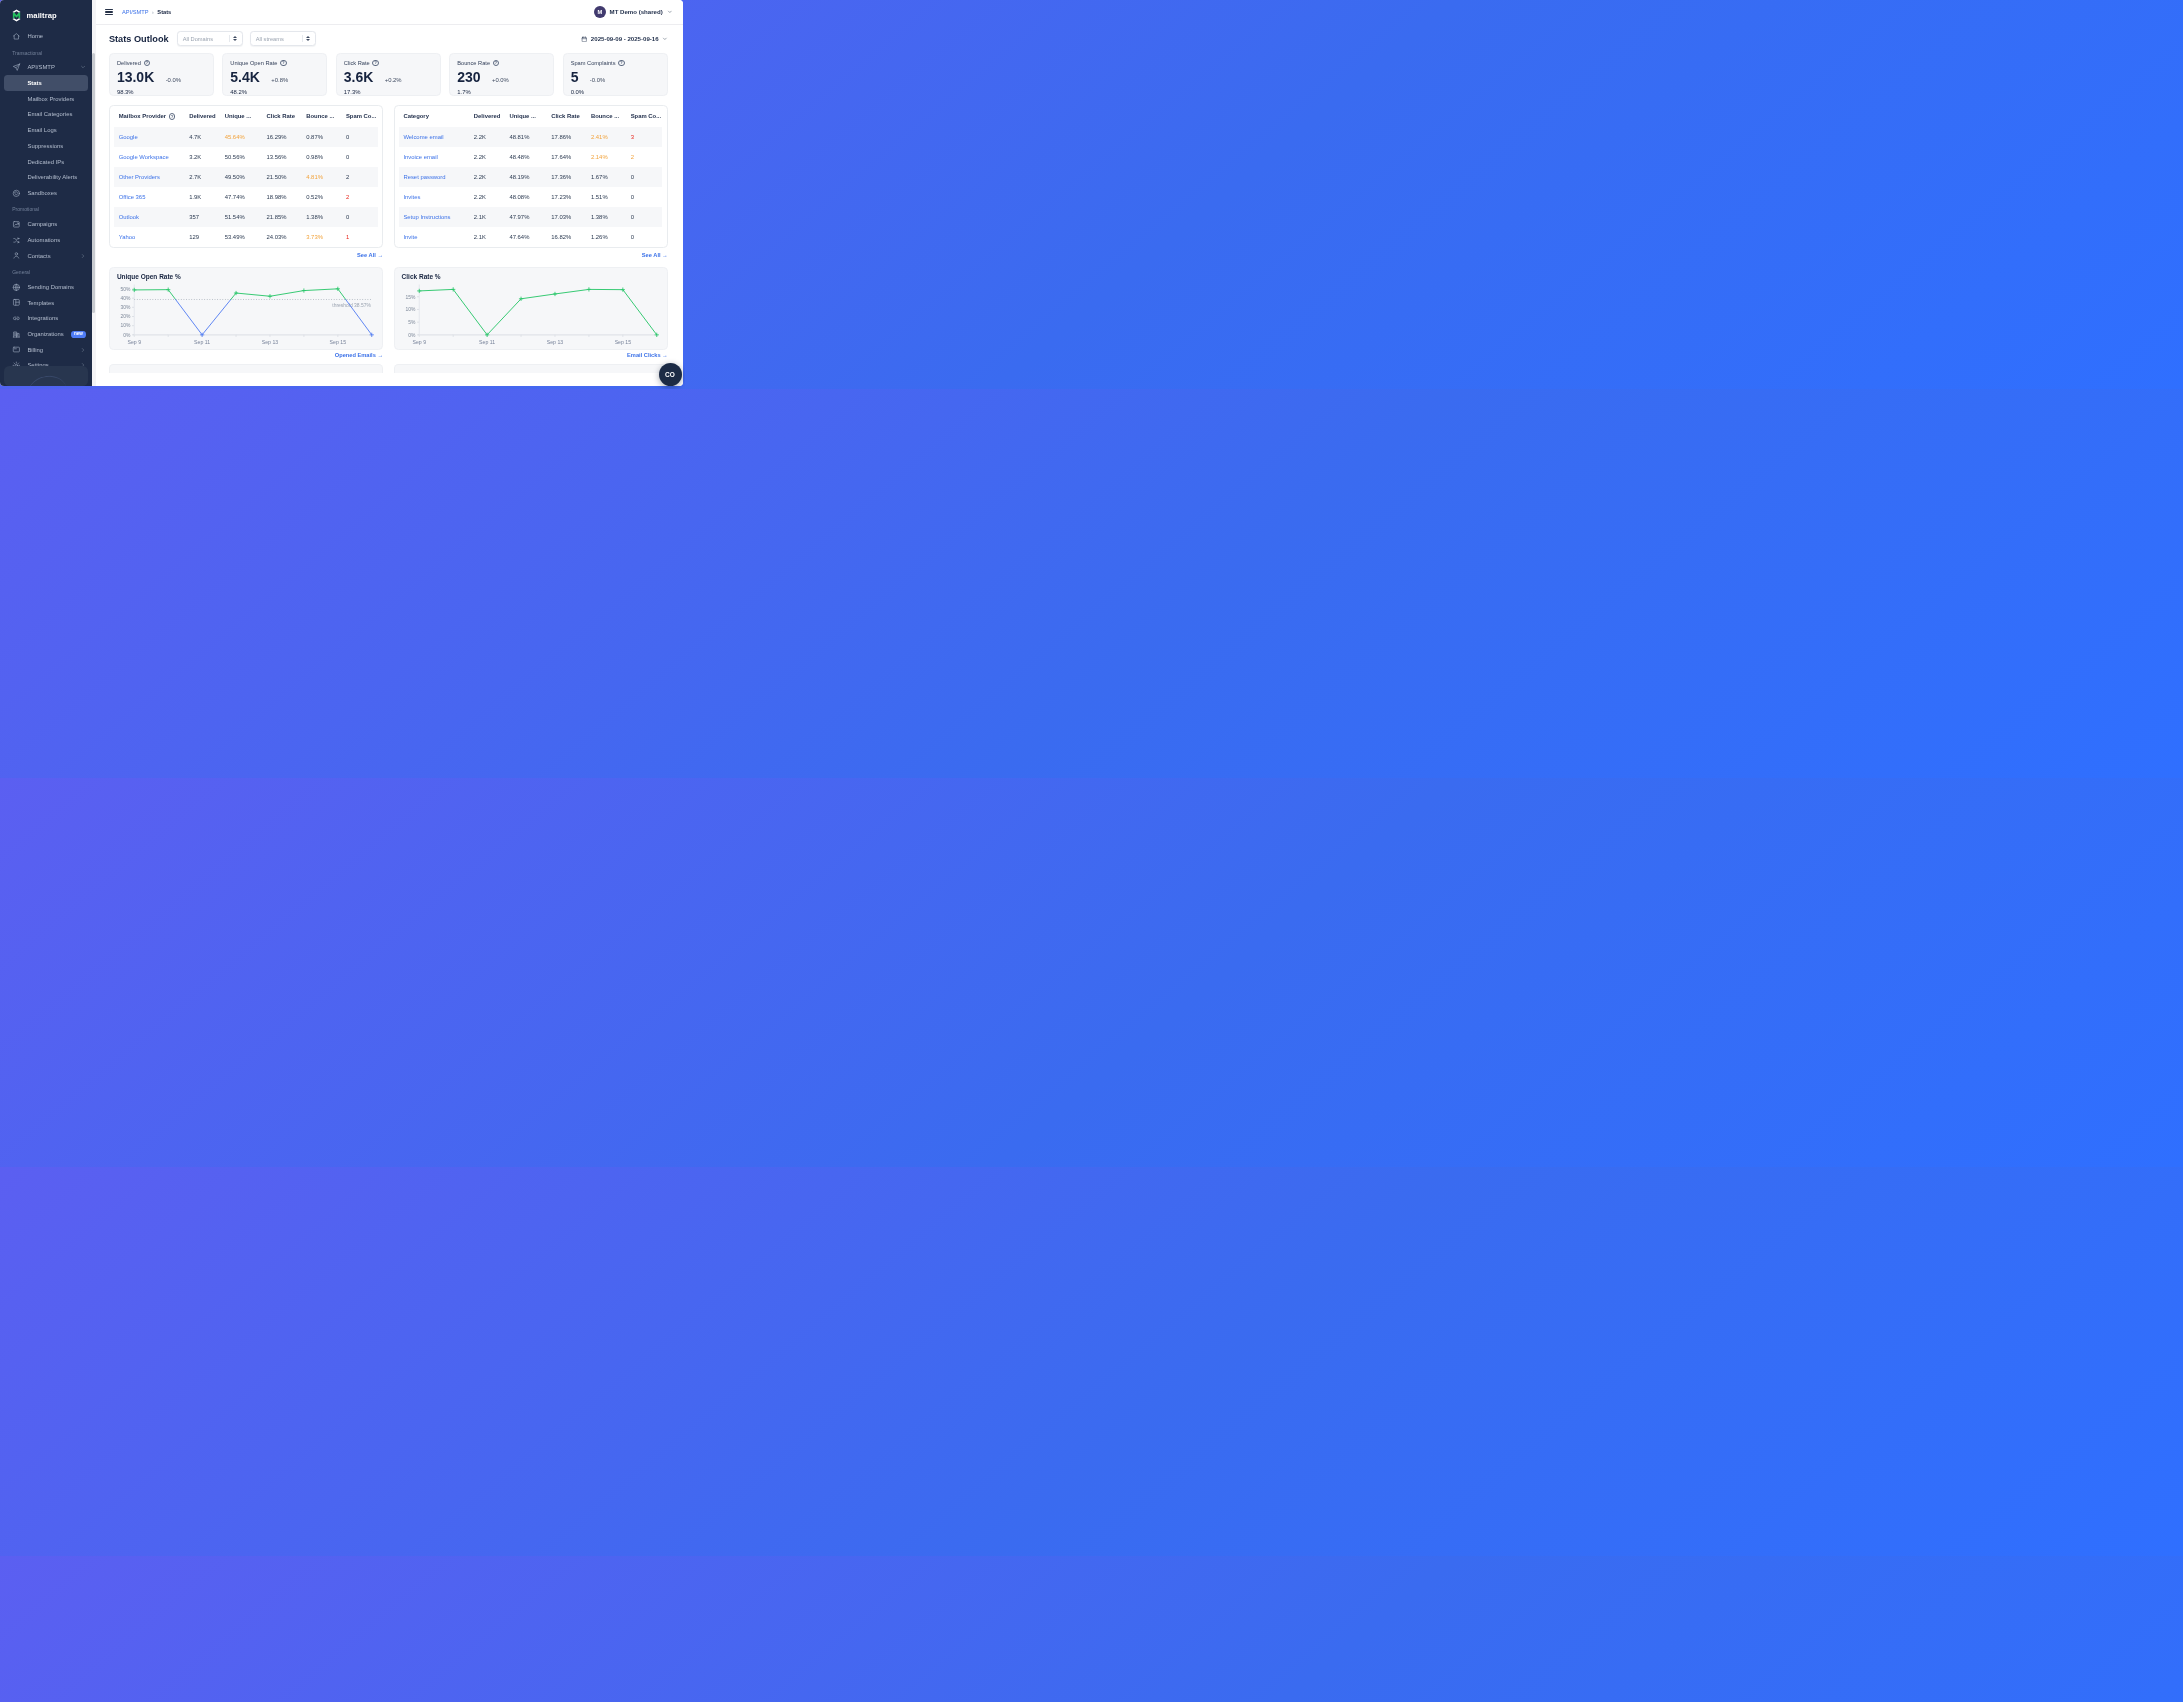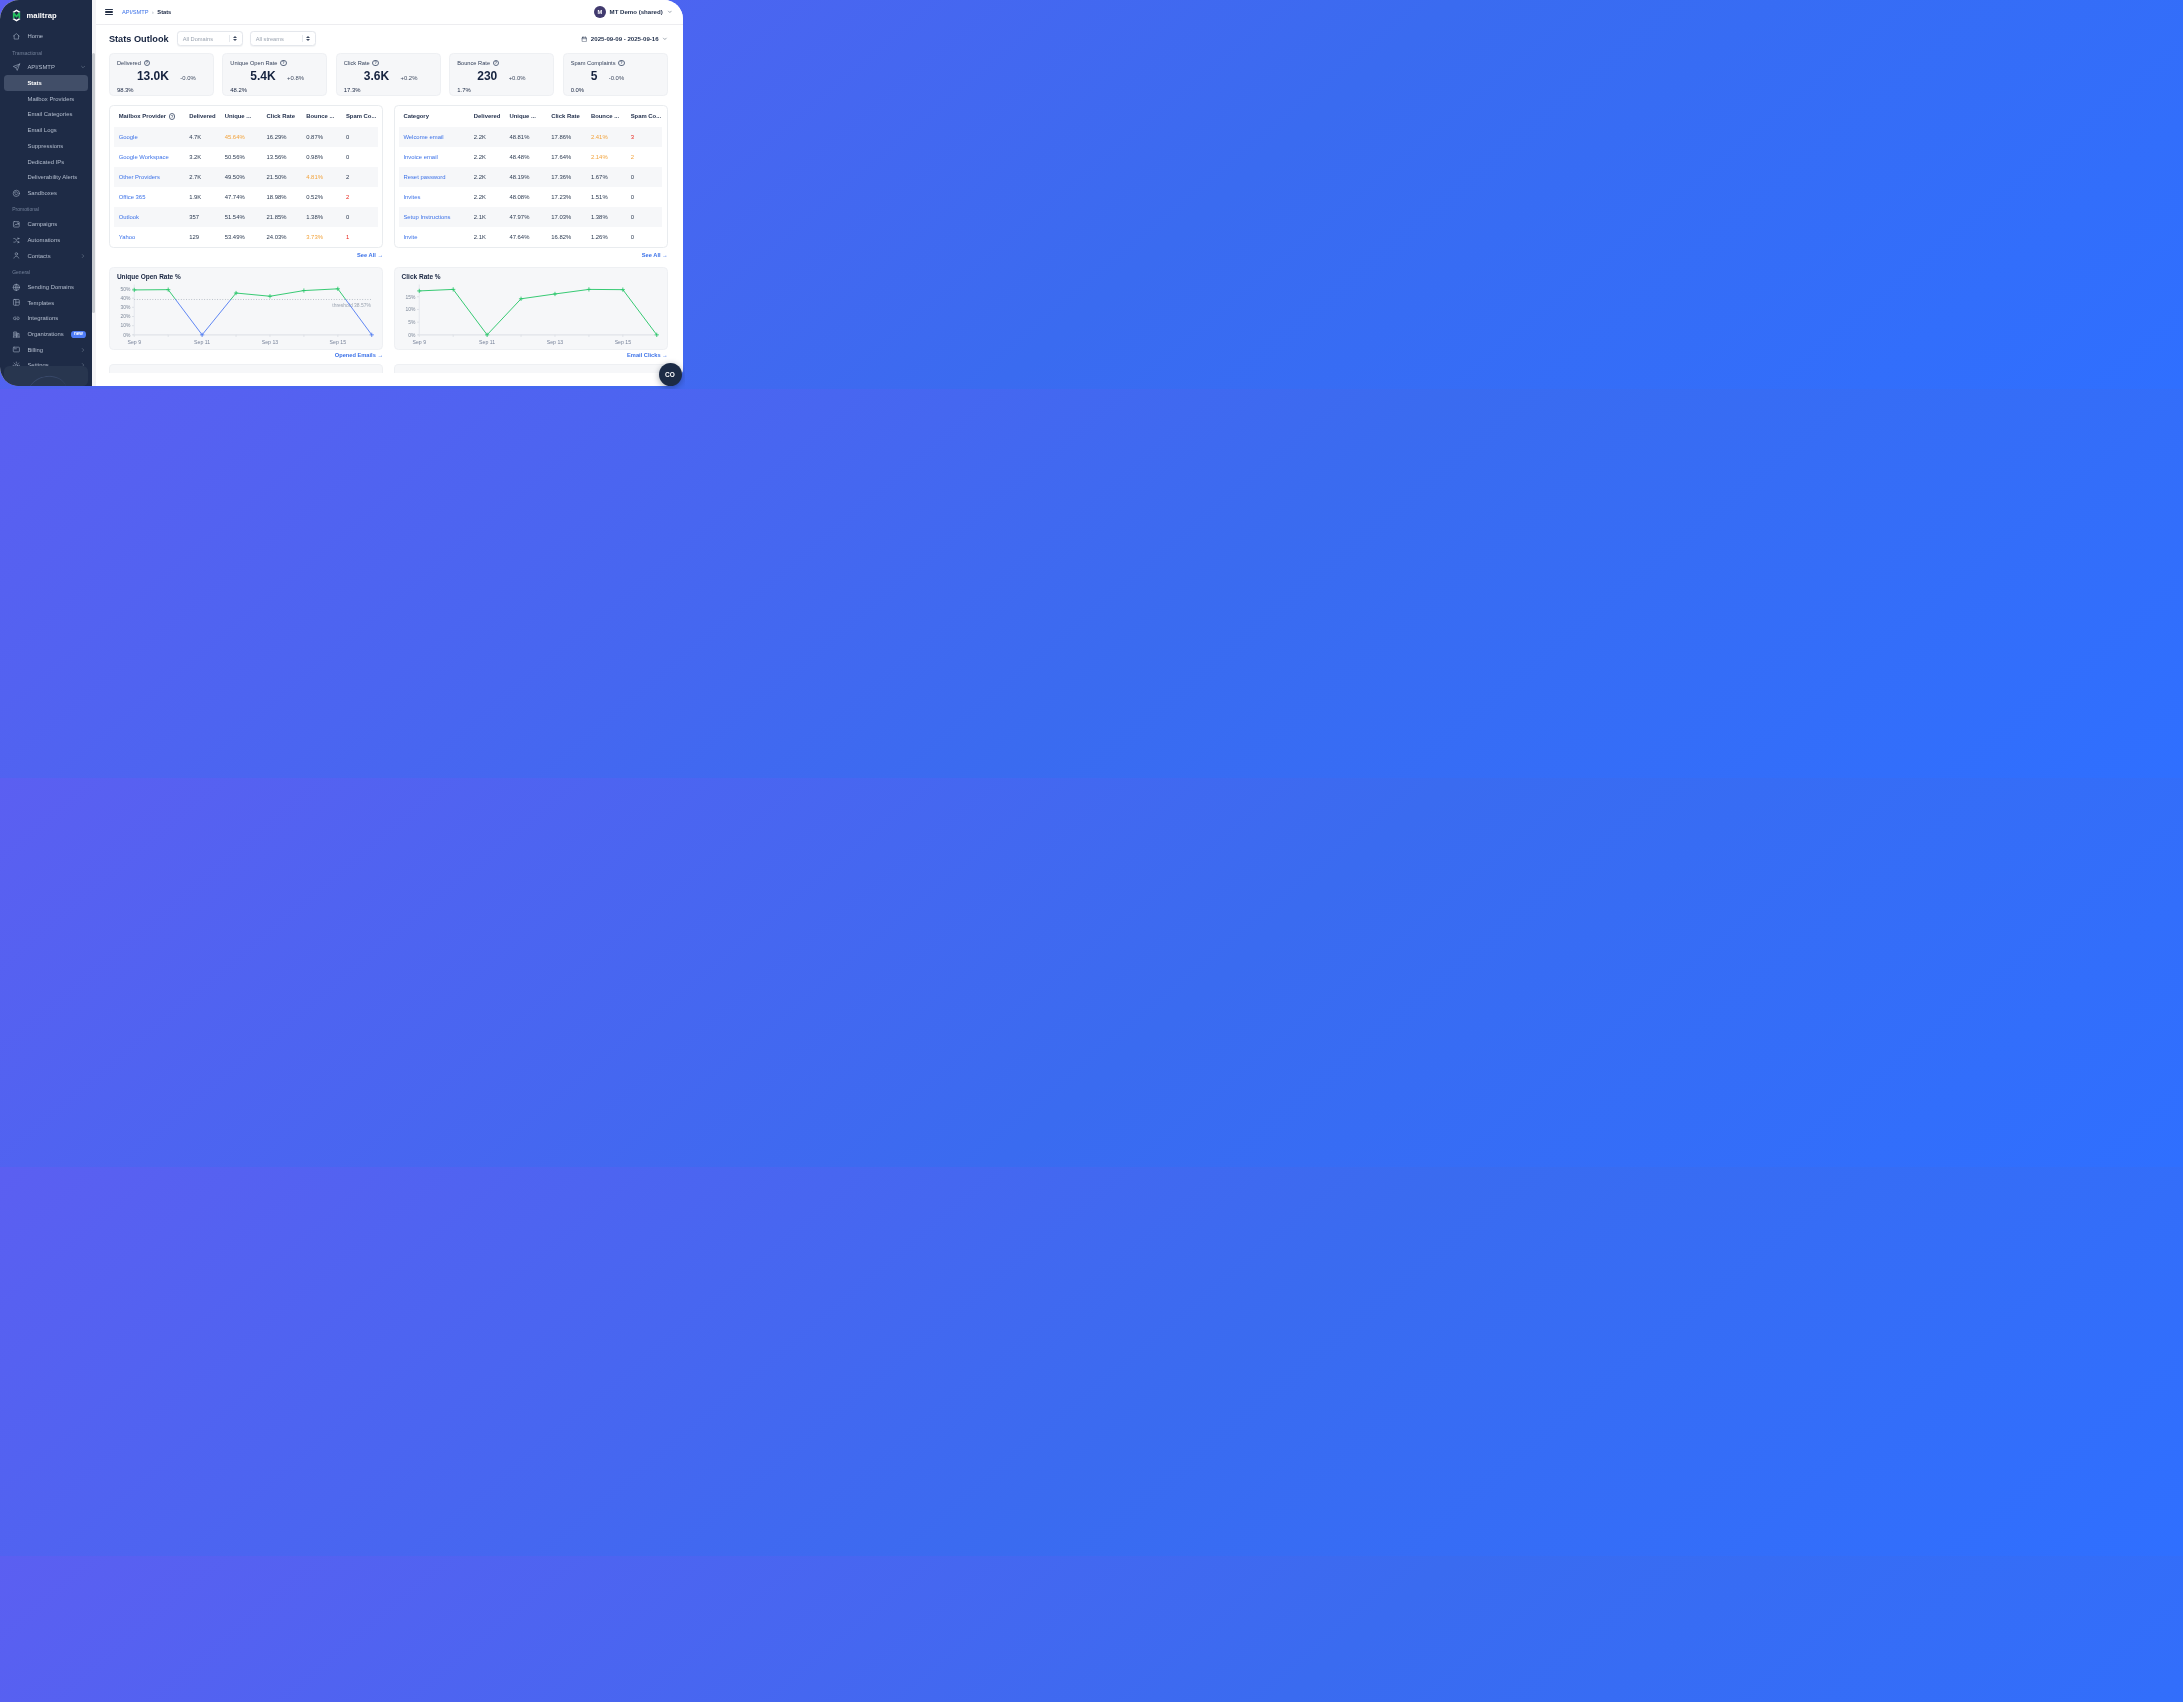--- a/index.html
+++ b/index.html
@@ -3,21 +3,21 @@
 <meta charset="utf-8">
 <style>
   * { box-sizing: border-box; }
   html,body { margin:0; padding:0; }
   body {
     width:685px; height:389px; position:relative; overflow:hidden;
     background: linear-gradient(140deg,#5b5ff1 0%, #3a6bf0 55%, #2f6fff 100%);
     font-family:"Liberation Sans", sans-serif;
     -webkit-font-smoothing:antialiased;
   }
-  .app { position:absolute; top:0; left:0; right:2.2px; bottom:2.6px; border-radius:19px;
+  .app { position:absolute; top:0; left:0; right:2.2px; bottom:2.6px; border-radius:4px;
          overflow:hidden; display:flex; background:#fff; }
 
   
   .sidebar { width:92px; flex:none; background:var(--sidebar-bg,#1e2b46); color:#b3bdce;
              display:flex; flex-direction:column; }
   .logo-row { display:flex; align-items:center; gap:3.9px; padding:7px 0 0 9.6px; height:23px; flex:none; }
   .brand { color:#fff; font-size:7.6px; font-weight:700; letter-spacing:0.1px; }
   .side-nav { margin-top:5.2px; flex:1; overflow:hidden; }
   .side-item { height:15.7px; display:flex; align-items:center; padding:0 6.1px 0 12.2px; gap:6.5px;
                font-size:5.9px; color:#b3bdce; cursor:pointer; white-space:nowrap; }
@@ -76,21 +76,21 @@
   .daterange .chev { display:flex; color:#5b6777; } .daterange .chev svg { width:5.7px; height:5.7px; }
 
   .metric-row { display:grid; grid-template-columns:repeat(5,1fr); gap:8.3px; margin-top:6.1px; }
   .metric-card { background:var(--card-bg,#f6f7f9); border:0.4px solid #eef0f3; border-radius:4.4px;
                  padding:5.7px 7px 5.2px; height:43px; }
   .m-label { font-size:5.7px; color:#33405a; display:flex; align-items:center; gap:2.6px; }
   .q { width:6.5px; height:6.5px; border:0.6px solid #5e6b82; border-radius:50%; color:#5e6b82;
        font-size:4.4px; font-weight:700; display:inline-flex; align-items:center; justify-content:center;
        flex:none; cursor:pointer; }
   .m-vrow { display:flex; align-items:baseline; gap:11.4px; margin-top:3.1px; }
-  .m-value { font-size:12px; font-weight:800; color:#16233f;margin-left:20px; }
+  .m-value { font-size:14px; font-weight:800; color:#16233f; }
   .m-delta { font-size:5.9px; color:#3f4b61; }
   .m-sub { font-size:5.9px; color:#16233f; margin-top:3.5px; }
 
   .tables-row { display:grid; grid-template-columns:1fr 1fr; gap:10.5px; margin-top:8.7px; }
   .table-card { background:#fff; border:0.4px solid #e9ecef; border-radius:4.4px; padding:0.4px 4.4px; }
   .t-row, .t-head { display:grid; grid-template-columns:1.75fr .85fr 1fr .95fr .95fr .8fr; }
   .th { height:21px; display:flex; align-items:center; gap:2.6px; font-size:5.9px; font-weight:700;
         color:#1d2b48; padding:0 1.7px; white-space:nowrap; overflow:hidden; }
   .t-head .th:first-child, .t-row .td:first-child { padding-left:4.4px; }
   .t-row.odd { background:#f6f7f9; }

